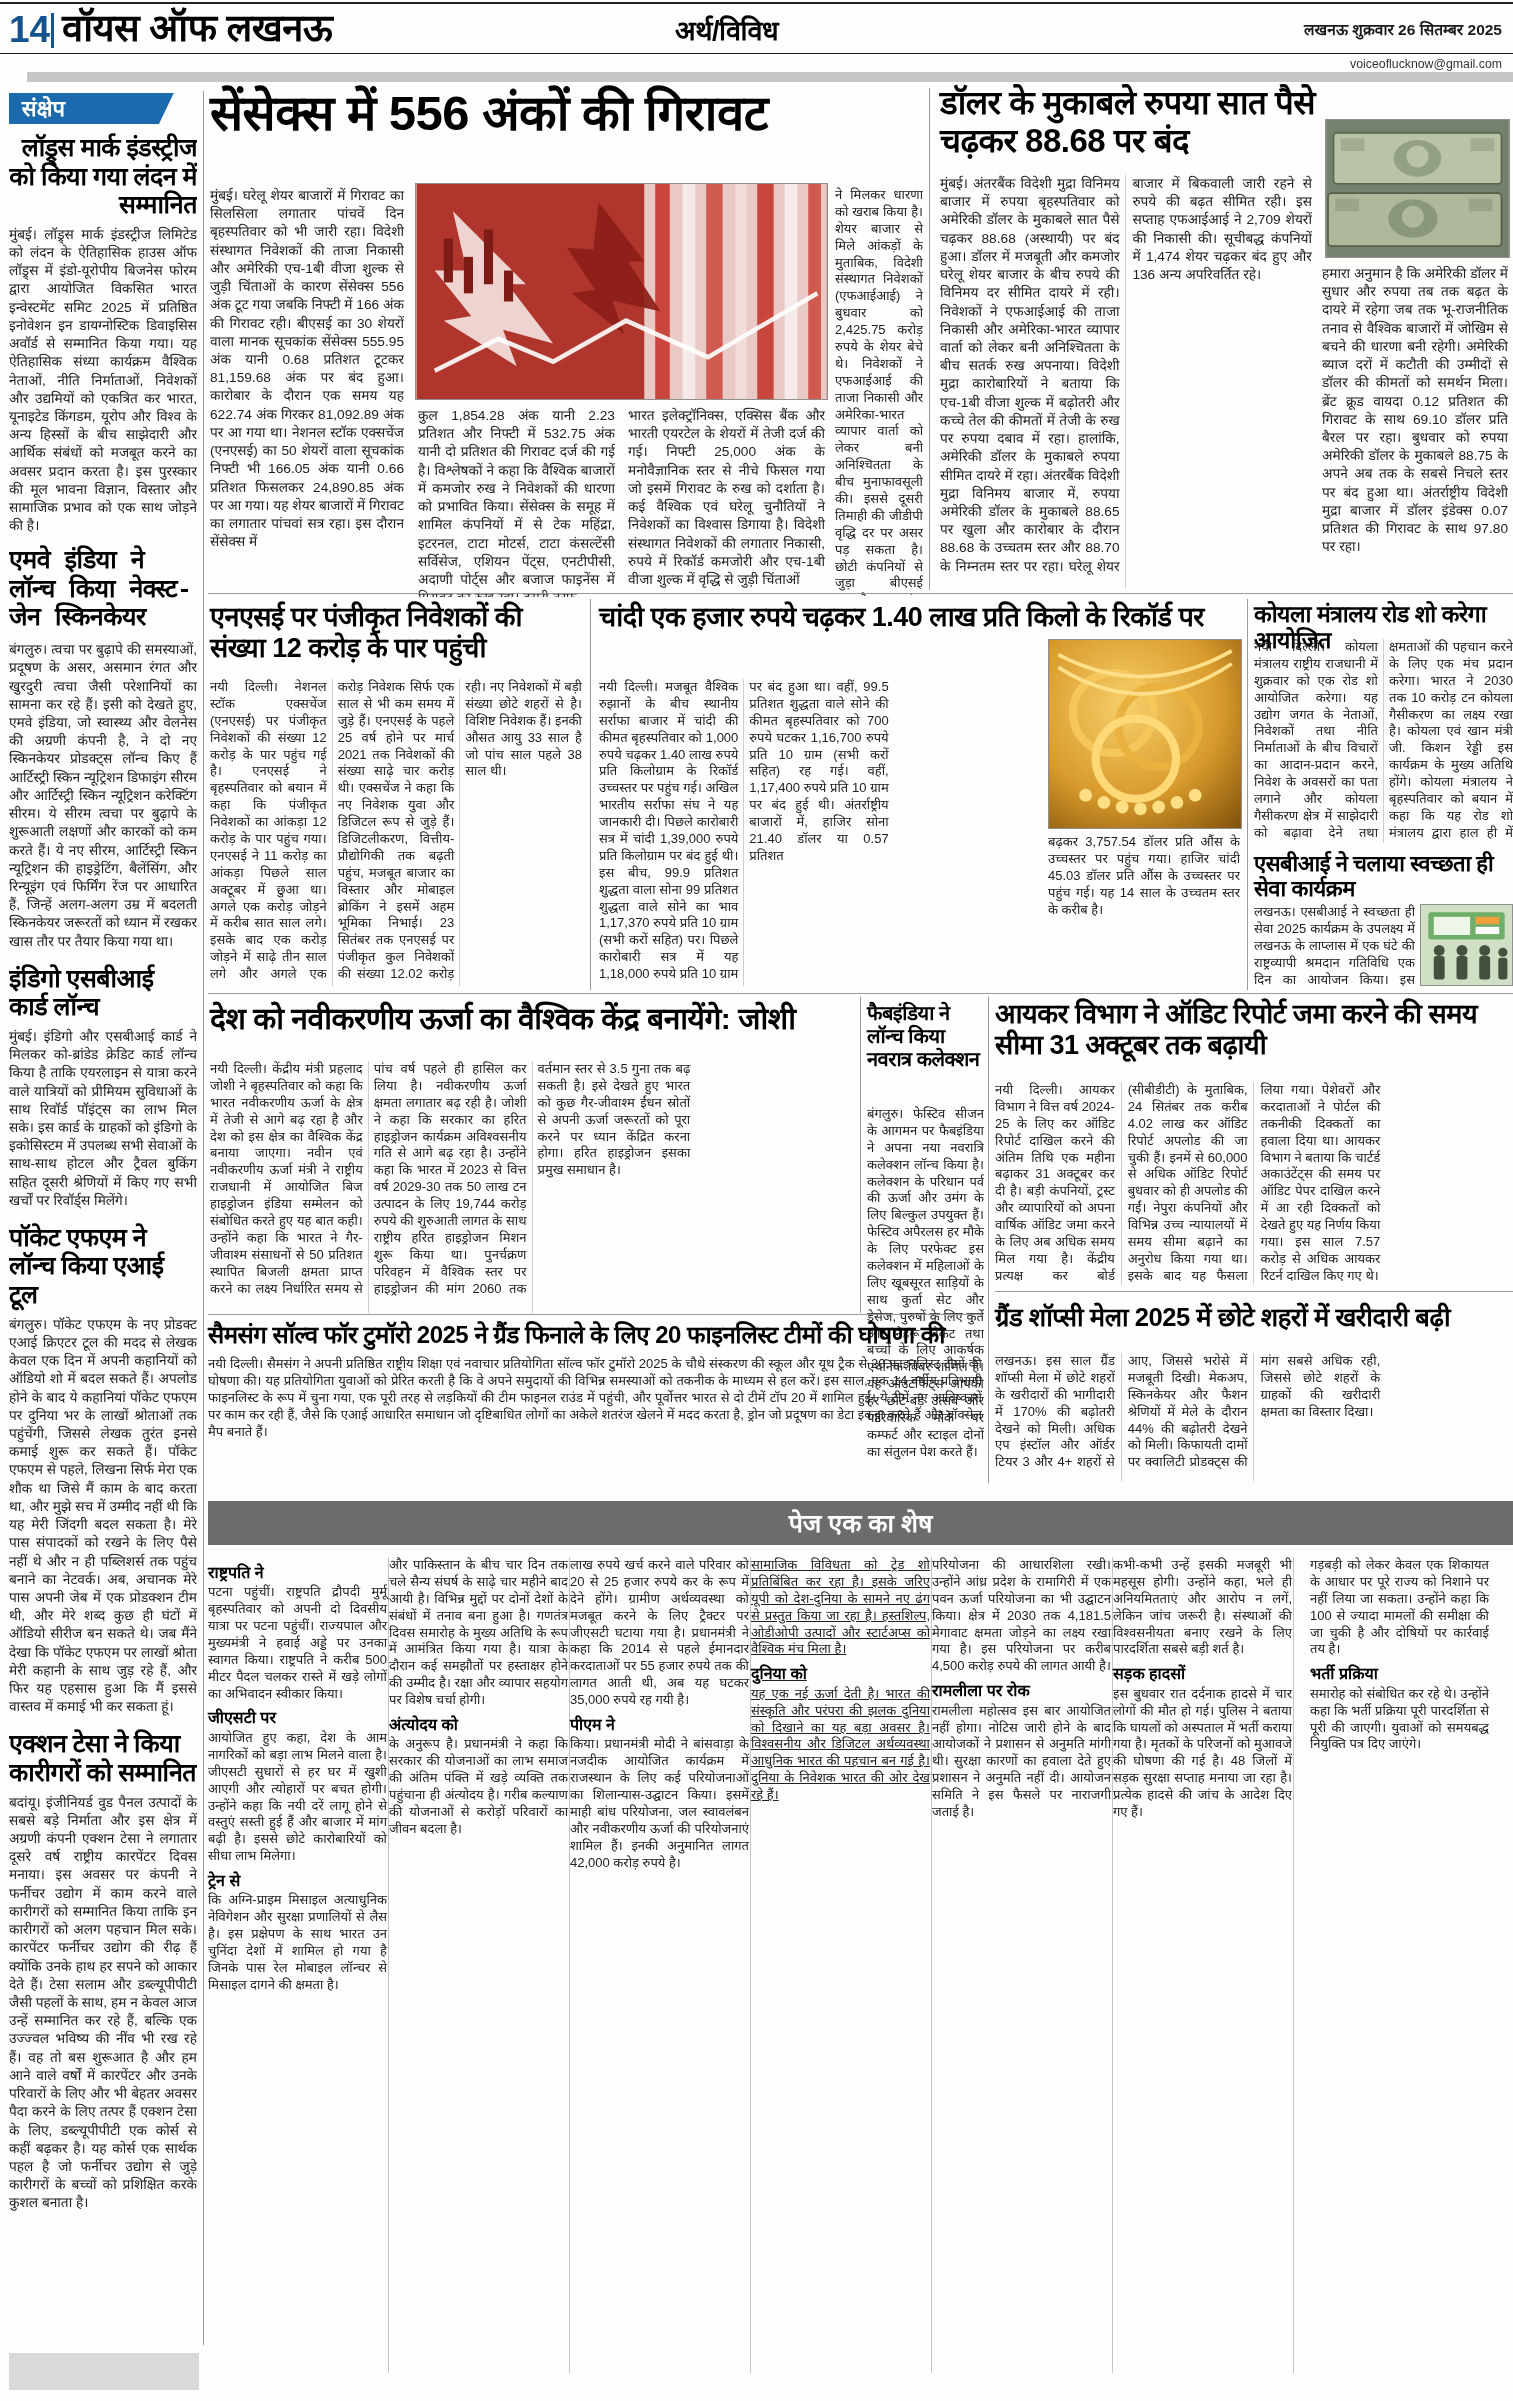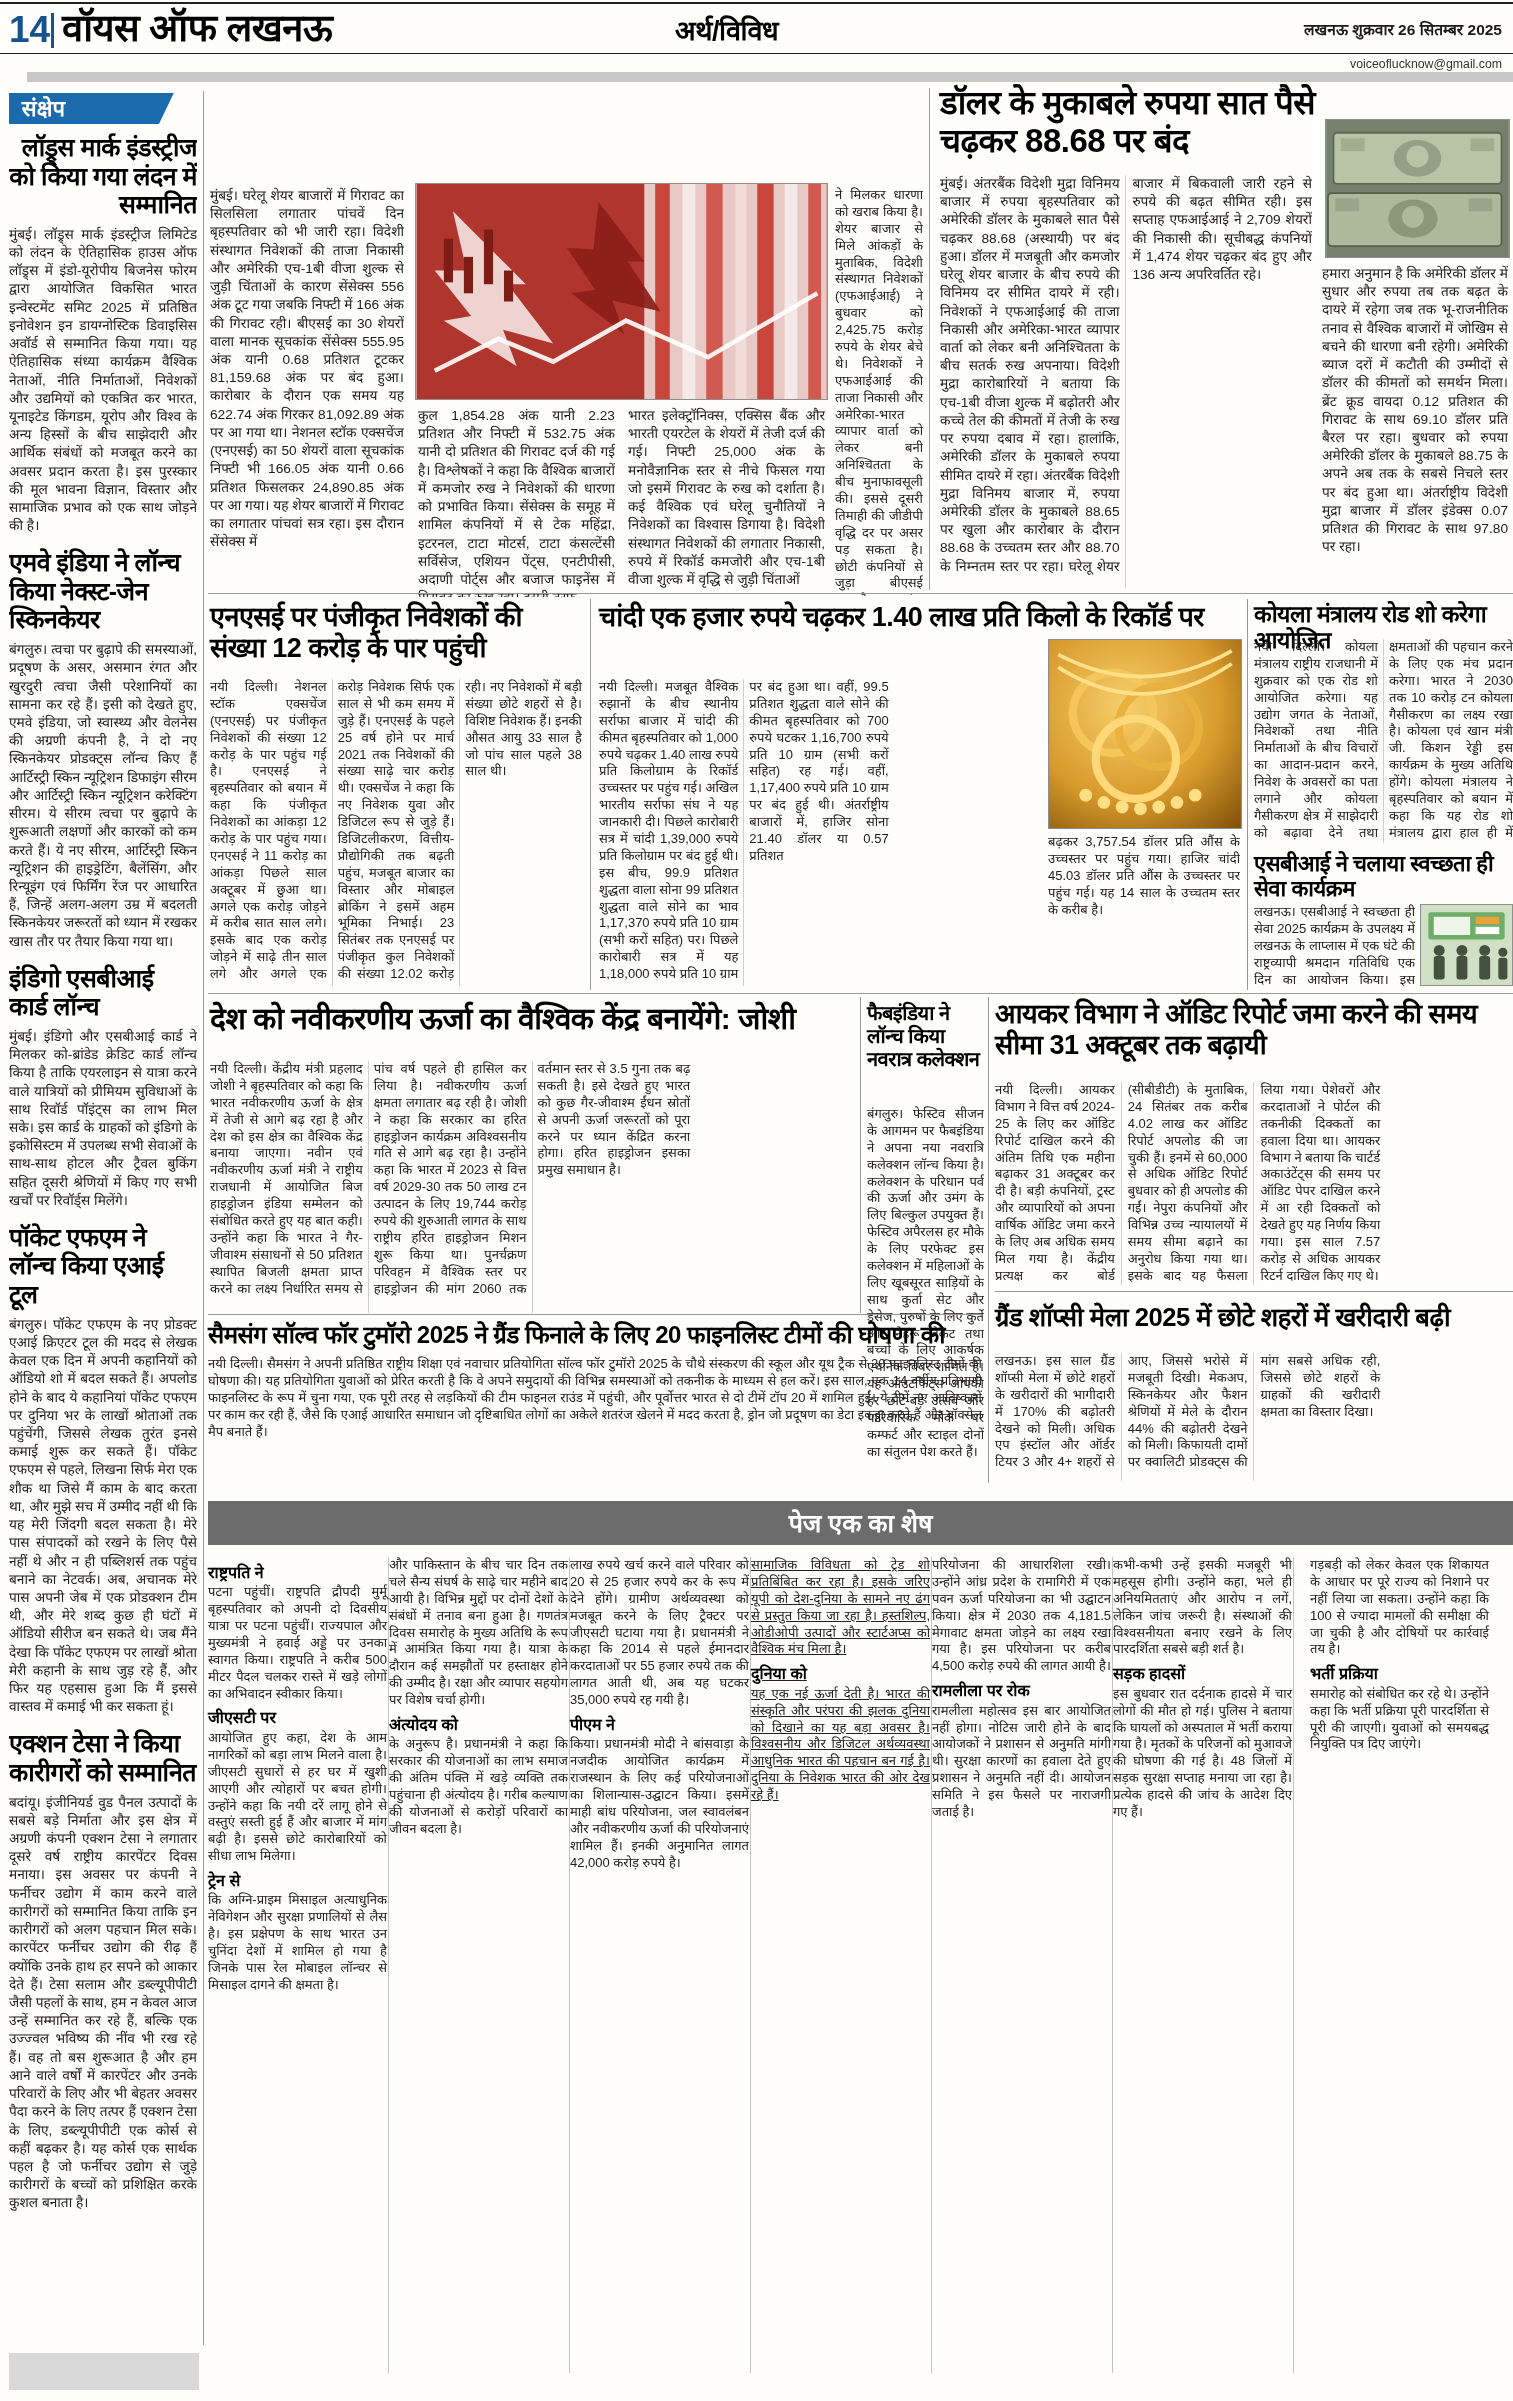--- a/index.html
+++ b/index.html
@@ -37,38 +37,39 @@
   <div class="abs vrule" style="left:203px;top:91px;height:2254px;"></div>
 
   <div class="abs" style="left:9px;top:93px;width:188px;height:2254px;overflow:hidden;">
     <div style="width:152px;height:31px;background:#1a6aad;color:#fff;font-weight:bold;font-size:22px;line-height:31px;padding-left:12.8px;clip-path:polygon(0 0,100% 0,91% 100%,0 100%);">संक्षेप</div>
 
     <div>
       <div class="hl" style="font-size:25px;margin:9px 0 7.3px 0;text-align:right;">लॉड्र्स मार्क इंडस्ट्रीज को किया गया लंदन में सम्मानित</div>
       <div class="body">मुंबई। लॉड्र्स मार्क इंडस्ट्रीज लिमिटेड को लंदन के ऐतिहासिक हाउस ऑफ लॉड्र्स में इंडो-यूरोपीय बिजनेस फोरम द्वारा आयोजित विकसित भारत इन्वेस्टमेंट समिट 2025 में प्रतिष्ठित इनोवेशन इन डायग्नोस्टिक डिवाइसिस अवॉर्ड से सम्मानित किया गया। यह ऐतिहासिक संध्या कार्यक्रम वैश्विक नेताओं, नीति निर्माताओं, निवेशकों और उद्यमियों को एकत्रित कर भारत, यूनाइटेड किंगडम, यूरोप और विश्व के अन्य हिस्सों के बीच साझेदारी और आर्थिक संबंधों को मजबूत करने का अवसर प्रदान करता है। इस पुरस्कार की मूल भावना विज्ञान, विस्तार और सामाजिक प्रभाव को एक साथ जोड़ने की है।</div>
     </div>
     <div>
-      <div class="hl" style="font-size:25px;margin:12.8px 0 7.3px 0;">एमवे इंडिया ने लॉन्च किया नेक्स्ट-जेन स्किनकेयर</div>
+      <div class="hl" style="font-size:25px;margin:12.8px 0 7.3px 0;font-family:Liberation Mono, monospace;">एमवे इंडिया ने लॉन्च किया नेक्स्ट-जेन स्किनकेयर</div>
       <div class="body">बंगलुरु। त्वचा पर बुढ़ापे की समस्याओं, प्रदूषण के असर, असमान रंगत और खुरदुरी त्वचा जैसी परेशानियों का सामना कर रहे हैं। इसी को देखते हुए, एमवे इंडिया, जो स्वास्थ्य और वेलनेस की अग्रणी कंपनी है, ने दो नए स्किनकेयर प्रोडक्ट्स लॉन्च किए हैं आर्टिस्ट्री स्किन न्यूट्रिशन डिफाइंग सीरम और आर्टिस्ट्री स्किन न्यूट्रिशन करेक्टिंग सीरम। ये सीरम त्वचा पर बुढ़ापे के शुरूआती लक्षणों और कारकों को कम करते हैं। ये नए सीरम, आर्टिस्ट्री स्किन न्यूट्रिशन की हाइड्रेटिंग, बैलेंसिंग, और रिन्यूइंग एवं फिर्मिंग रेंज पर आधारित हैं, जिन्हें अलग-अलग उम्र में बदलती स्किनकेयर जरूरतों को ध्यान में रखकर खास तौर पर तैयार किया गया था।</div>
     </div>
     <div>
       <div class="hl" style="font-size:25px;margin:12.8px 0 7.3px 0;">इंडिगो एसबीआई कार्ड लॉन्च</div>
       <div class="body">मुंबई। इंडिगो और एसबीआई कार्ड ने मिलकर को-ब्रांडेड क्रेडिट कार्ड लॉन्च किया है ताकि एयरलाइन से यात्रा करने वाले यात्रियों को प्रीमियम सुविधाओं के साथ रिवॉर्ड पॉइंट्स का लाभ मिल सके। इस कार्ड के ग्राहकों को इंडिगो के इकोसिस्टम में उपलब्ध सभी सेवाओं के साथ-साथ होटल और ट्रैवल बुकिंग सहित दूसरी श्रेणियों में किए गए सभी खर्चों पर रिवॉर्ड्स मिलेंगे।</div>
     </div>
     <div>
       <div class="hl" style="font-size:25px;margin:12.8px 0 7.3px 0;">पॉकेट एफएम ने लॉन्च किया एआई टूल</div>
       <div class="body">बंगलुरु। पॉकेट एफएम के नए प्रोडक्ट एआई क्रिएटर टूल की मदद से लेखक केवल एक दिन में अपनी कहानियों को ऑडियो शो में बदल सकते हैं। अपलोड होने के बाद ये कहानियां पॉकेट एफएम पर दुनिया भर के लाखों श्रोताओं तक पहुंचेंगी, जिससे लेखक तुरंत इनसे कमाई शुरू कर सकते हैं। पॉकेट एफएम से पहले, लिखना सिर्फ मेरा एक शौक था जिसे मैं काम के बाद करता था, और मुझे सच में उम्मीद नहीं थी कि यह मेरी जिंदगी बदल सकता है। मेरे पास संपादकों को रखने के लिए पैसे नहीं थे और न ही पब्लिशर्स तक पहुंच बनाने का नेटवर्क। अब, अचानक मेरे पास अपनी जेब में एक प्रोडक्शन टीम थी, और मेरे शब्द कुछ ही घंटों में ऑडियो सीरीज बन सकते थे। जब मैंने देखा कि पॉकेट एफएम पर लाखों श्रोता मेरी कहानी के साथ जुड़ रहे हैं, और फिर यह एहसास हुआ कि मैं इससे वास्तव में कमाई भी कर सकता हूं।</div>
     </div>
     <div>
       <div class="hl" style="font-size:25px;margin:12.8px 0 7.3px 0;">एक्शन टेसा ने किया कारीगरों को सम्मानित</div>
       <div class="body">बदांयू। इंजीनियर्ड वुड पैनल उत्पादों के सबसे बड़े निर्माता और इस क्षेत्र में अग्रणी कंपनी एक्शन टेसा ने लगातार दूसरे वर्ष राष्ट्रीय कारपेंटर दिवस मनाया। इस अवसर पर कंपनी ने फर्नीचर उद्योग में काम करने वाले कारीगरों को सम्मानित किया ताकि इन कारीगरों को अलग पहचान मिल सके। कारपेंटर फर्नीचर उद्योग की रीढ़ हैं क्योंकि उनके हाथ हर सपने को आकार देते हैं। टेसा सलाम और डब्ल्यूपीपीटी जैसी पहलों के साथ, हम न केवल आज उन्हें सम्मानित कर रहे हैं, बल्कि एक उज्ज्वल भविष्य की नींव भी रख रहे हैं। वह तो बस शुरूआत है और हम आने वाले वर्षों में कारपेंटर और उनके परिवारों के लिए और भी बेहतर अवसर पैदा करने के लिए तत्पर हैं एक्शन टेसा के लिए, डब्ल्यूपीपीटी एक कोर्स से कहीं बढ़कर है। यह कोर्स एक सार्थक पहल है जो फर्नीचर उद्योग से जुड़े कारीगरों के बच्चों को प्रशिक्षित करके कुशल बनाता है।</div>
     </div>
   </div>
   <div class="abs" style="left:9px;top:2353px;width:190px;height:37px;background:#d9d9d9;"></div>
 
+  <div class="abs hl" style="left:210px;top:86px;width:714px;font-size:49px;">सेंसेक्स में 556 अंकों की गिरावट</div>
 
   <div class="abs imgframe" style="left:415px;top:183px;width:411px;height:215px;">
     <svg width="411" height="215" viewBox="0 0 450 236" role="img">
       <rect width="450" height="236" fill="#b0352c"></rect>
       <rect x="250" width="200" height="236" fill="#e9c9c5"></rect>
       <g>
         <rect x="262" y="0" width="16" height="236" fill="#c8463c"></rect>
         <rect x="292" y="0" width="14" height="236" fill="#f6eae8"></rect>
         <rect x="318" y="0" width="18" height="236" fill="#d05a50"></rect>
         <rect x="350" y="0" width="12" height="236" fill="#f2dcd9"></rect>

